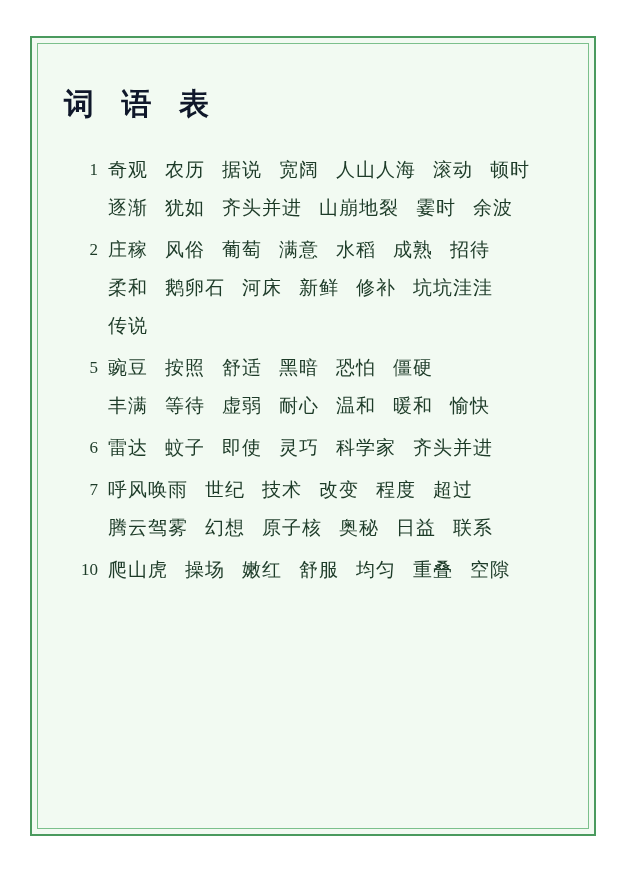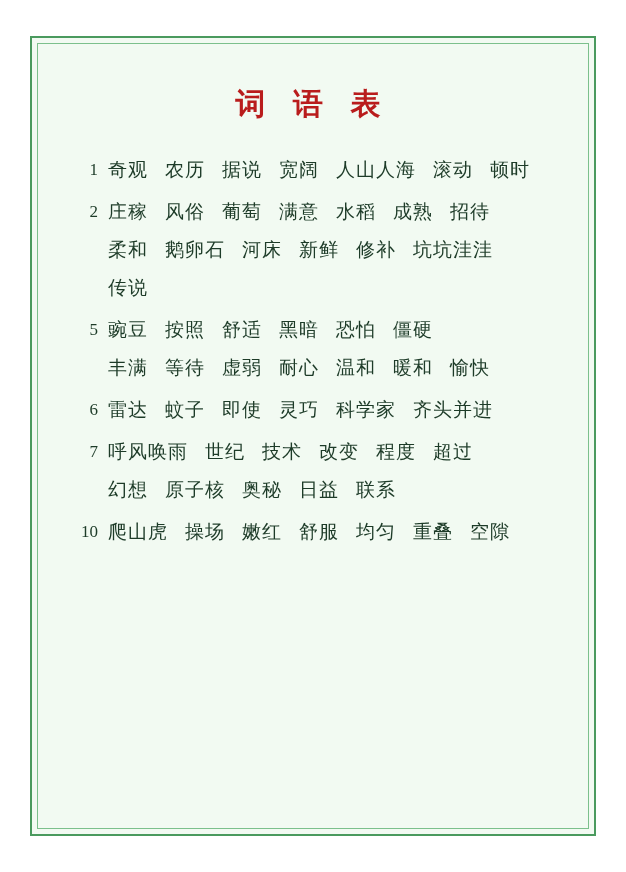--- a/index.html
+++ b/index.html
@@ -33,22 +33,22 @@
   .frame-inner {
     width: 100%;
     height: 100%;
     box-sizing: border-box;
     border: 1px solid #7cc08c;
     background: #f2faf2;
     padding: 22px 26px 10px 26px;
     overflow: hidden;
   }
   .doc-title {
-    text-align: center;
-    color: #b91c1c;
+    text-align: left;
+    color: #0f172a;
     font-size: 30px;
     letter-spacing: 10px;
     font-weight: 700;
     margin: 18px 0 26px 0;
     font-family: "Liberation Serif", "DejaVu Serif", serif;
   }
   .entry {
     display: flex;
     align-items: flex-start;
     margin-bottom: 4px;
@@ -96,20 +96,28 @@
           <div class="entry-words">
             <div class="word-line">
               <span class="word">奇观</span>
               <span class="word">农历</span>
               <span class="word">据说</span>
               <span class="word">宽阔</span>
               <span class="word">人山人海</span>
               <span class="word">滚动</span>
               <span class="word">顿时</span>
             </div>
+            <div class="word-line">
+              <span class="word">逐渐</span>
+              <span class="word">犹如</span>
+              <span class="word">齐头并进</span>
+              <span class="word">山崩地裂</span>
+              <span class="word">霎时</span>
+              <span class="word">余波</span>
+            </div>
           </div>
         </div>
 
         <div class="entry">
           <div class="entry-num">2</div>
           <div class="entry-words">
             <div class="word-line">
               <span class="word">庄稼</span>
               <span class="word">风俗</span>
               <span class="word">葡萄</span>
@@ -174,20 +182,21 @@
           <div class="entry-words">
             <div class="word-line">
               <span class="word">呼风唤雨</span>
               <span class="word">世纪</span>
               <span class="word">技术</span>
               <span class="word">改变</span>
               <span class="word">程度</span>
               <span class="word">超过</span>
             </div>
             <div class="word-line">
+              <span class="word">腾云驾雾</span>
               <span class="word">幻想</span>
               <span class="word">原子核</span>
               <span class="word">奥秘</span>
               <span class="word">日益</span>
               <span class="word">联系</span>
             </div>
           </div>
         </div>
 
         <div class="entry">

